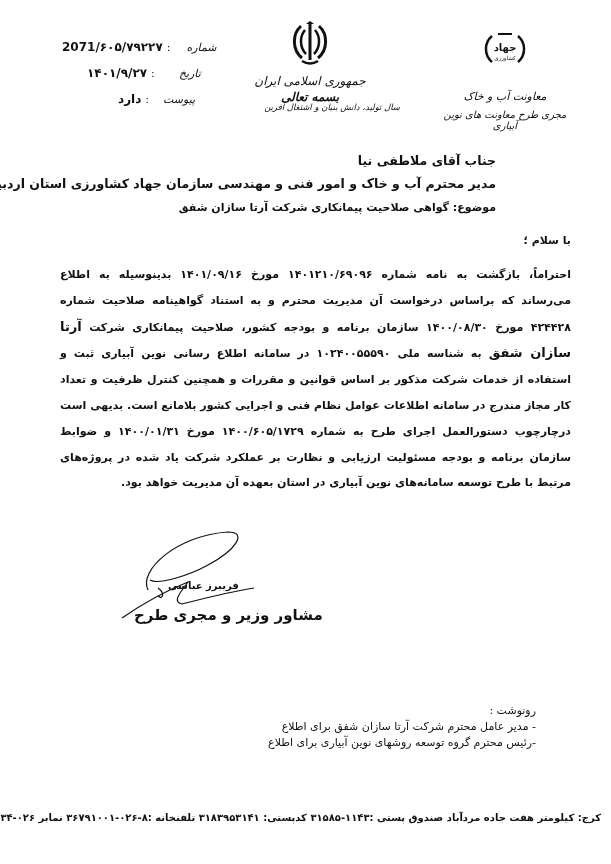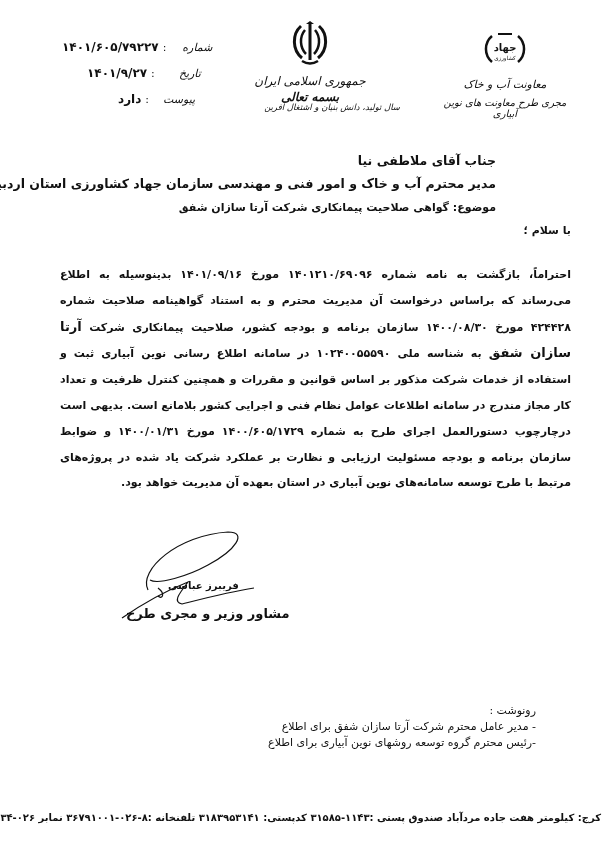--- a/index.html
+++ b/index.html
@@ -14,56 +14,56 @@
 
   
   .center-head { position: absolute; left: 250px; top: 20px; width: 120px; text-align: center; }
   .script { font-family: "DejaVu Serif", serif; font-style: italic; }
   .c-line1 { font-size: 12px; margin-top: 4px; }
   .c-line2 { font-size: 12px; margin-top: 2px; }
   .slogan { position: absolute; left: 200px; top: 102px; width: 200px; font-size: 8.5px; direction: rtl; }
 
   
   .right-head { position: absolute; left: 430px; top: 28px; width: 150px; text-align: center; }
-  .r-line1 { font-size: 11px; margin-top: 4px; }
+  .r-line1 { font-size: 11px; margin-top: 16px; }
   .r-line2 { font-size: 10px; margin-top: 6px; }
 
   
   .recipient { position: absolute; right: 115px; font-weight: bold; direction: rtl; text-align: right; white-space: nowrap; }
   .rec1 { top: 153px; font-size: 12.5px; }
   .rec2 { top: 176px; font-size: 12.5px; }
   .rec3 { top: 201px; font-size: 11px; }
 
-  .salutation { position: absolute; right: 40px; top: 224px; font-weight: bold; font-size: 11px; direction: rtl; }
+  .salutation { position: absolute; right: 40px; top: 234px; font-weight: bold; font-size: 11px; direction: rtl; }
 
   .body-para { position: absolute; left: 60px; right: 40px; top: 262px; direction: rtl; text-align: justify; text-align-last: right; font-size: 11px; font-weight: bold; line-height: 25.8px; }
   .body-para .hl { font-size: 13px; }
 
   
   .signature { position: absolute; left: 118px; top: 530px; width: 140px; height: 92px; }
   .signer-name { position: absolute; left: 168px; top: 580px; font-weight: bold; font-size: 10px; direction: rtl; }
-  .signer-title { position: absolute; left: 126px; top: 606px; font-weight: bold; font-size: 13px; direction: rtl; }
+  .signer-title { position: absolute; left: 134px; top: 606px; font-weight: bold; font-size: 15px; direction: rtl; }
 
   
   .cc { position: absolute; right: 75px; top: 703px; direction: rtl; text-align: right; font-size: 11px; line-height: 16px; }
 
   
   .footer-addr { position: absolute; left: 91px; top: 812px; width: 510px; direction: rtl; text-align: right; font-size: 10px; font-weight: bold; white-space: nowrap; }
   .footer-mail { position: absolute; left: 165px; top: 830px; direction: rtl; display: flex; align-items: baseline; gap: 4px; }
   .footer-mail-label { font-size: 7.5px; font-weight: bold; margin-top: 48px; }
   .footer-mail-value { font-family: "Liberation Serif", serif; font-weight: bold; font-size: 12.5px; direction: ltr; }
 </style>
 </head>
 <body>
 
 <div>
   <div class="meta-row" style="left:62px; top:40px;">
     <span class="meta-label">شماره</span>
     <span class="meta-colon">:</span>
-    <span class="meta-value">۱۴۰۱/۶۰۵/۷۹۲۲۷</span>
+    <span class="meta-value">2071/۶۰۵/۷۹۲۲۷</span>
   </div>
   <div class="meta-row" style="left:87px; top:66px;">
     <span class="meta-label">تاریخ</span>
     <span class="meta-colon">:</span>
     <span class="meta-value">۱۴۰۱/۹/۲۷</span>
   </div>
   <div class="meta-row" style="left:118px; top:92px;">
     <span class="meta-label">پیوست</span>
     <span class="meta-colon">:</span>
     <span class="meta-value">دارد</span>

